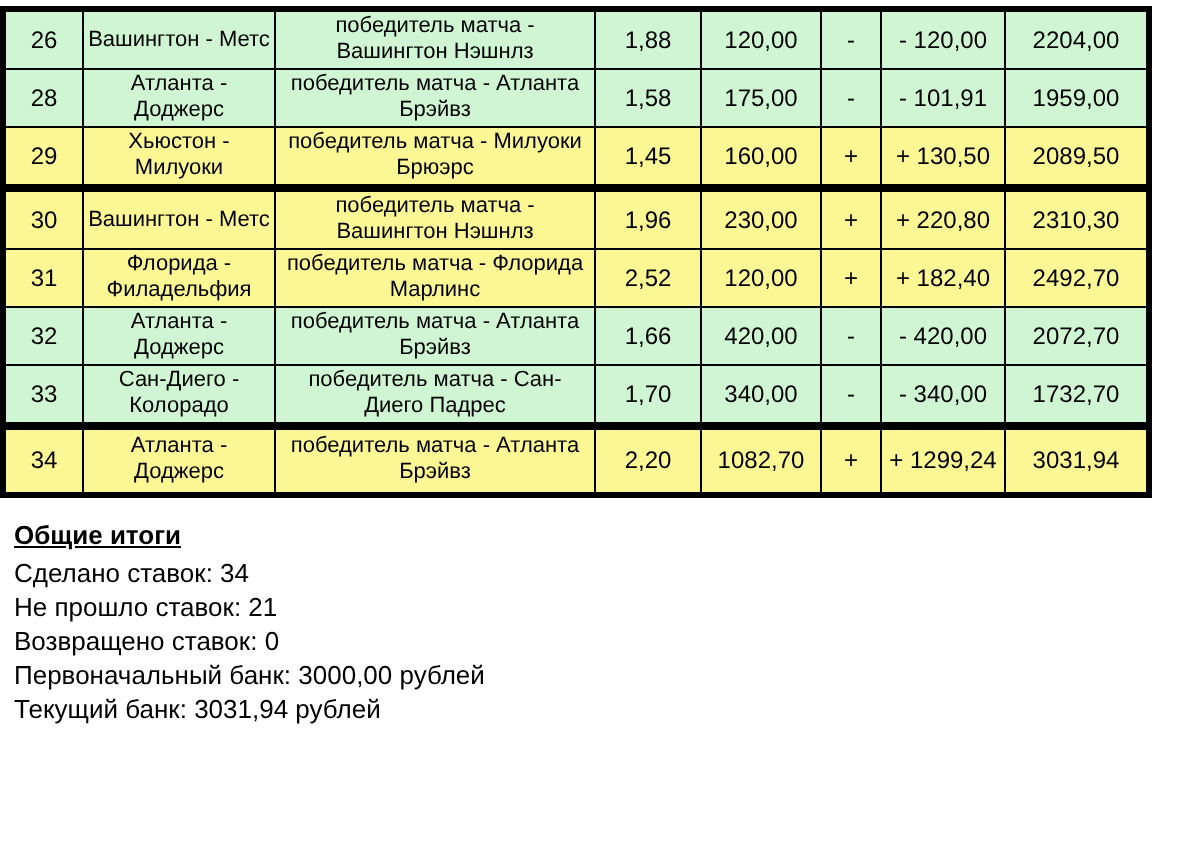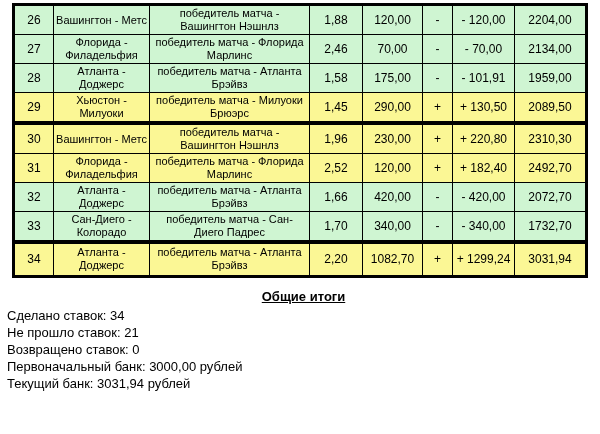--- a/index.html
+++ b/index.html
@@ -11,21 +11,21 @@
   body{
     width:600px;height:434px;
     background:#ffffff;
     font-family:"Liberation Sans","DejaVu Sans",sans-serif;
     color:#000;
     overflow:hidden;
   }
   .bets-table{
     border-collapse:collapse;
     table-layout:fixed;
-    margin:3px 0 0 12px;
+    margin:3px 0 0 0;
     border:3px solid var(--border);
   }
   .bets-table col.c-num{width:40px;}
   .bets-table col.c-match{width:96px;}
   .bets-table col.c-bet{width:160px;}
   .bets-table col.c-coef{width:53px;}
   .bets-table col.c-stake{width:60px;}
   .bets-table col.c-sign{width:30px;}
   .bets-table col.c-profit{width:62px;}
   .bets-table col.c-bank{width:72px;}
@@ -51,21 +51,20 @@
   }
   .summary{
     margin:10px 0 0 7px;
     font-size:13px;
   }
   .summary-title{
     font-weight:bold;
     text-decoration:underline;
     line-height:17px;
     margin-bottom:2px;
-    text-align:center;
   }
   .summary-line{line-height:17px;}
 </style>
 </head>
 <body>
 
 <div class="page">
 
   <table class="bets-table">
     <colgroup>
@@ -83,45 +82,35 @@
           <td class="col-num">26</td>
           <td class="col-match">Вашингтон - Метс</td>
           <td class="col-bet">победитель матча - Вашингтон Нэшнлз</td>
           <td class="col-coef">1,88</td>
           <td class="col-stake">120,00</td>
           <td class="col-sign">-</td>
           <td class="col-profit">- 120,00</td>
           <td class="col-bank">2204,00</td>
         </tr>
         <tr class="loss">
-          <td class="col-num">27</td>
-          <td class="col-match">Флорида - Филадельфия</td>
-          <td class="col-bet">победитель матча - Флорида Марлинс</td>
-          <td class="col-coef">2,46</td>
-          <td class="col-stake">70,00</td>
-          <td class="col-sign">-</td>
-          <td class="col-profit">- 70,00</td>
-          <td class="col-bank">2134,00</td>
-        </tr>
-        <tr class="loss">
           <td class="col-num">28</td>
           <td class="col-match">Атланта - Доджерс</td>
           <td class="col-bet">победитель матча - Атланта Брэйвз</td>
           <td class="col-coef">1,58</td>
           <td class="col-stake">175,00</td>
           <td class="col-sign">-</td>
           <td class="col-profit">- 101,91</td>
           <td class="col-bank">1959,00</td>
         </tr>
         <tr class="win">
           <td class="col-num">29</td>
           <td class="col-match">Хьюстон - Милуоки</td>
           <td class="col-bet">победитель матча - Милуоки Брюэрс</td>
           <td class="col-coef">1,45</td>
-          <td class="col-stake">290,00</td>
+          <td class="col-stake">160,00</td>
           <td class="col-sign">+</td>
           <td class="col-profit">+ 130,50</td>
           <td class="col-bank">2089,50</td>
         </tr>
         <tr class="win thick-top">
           <td class="col-num">30</td>
           <td class="col-match">Вашингтон - Метс</td>
           <td class="col-bet">победитель матча - Вашингтон Нэшнлз</td>
           <td class="col-coef">1,96</td>
           <td class="col-stake">230,00</td>

